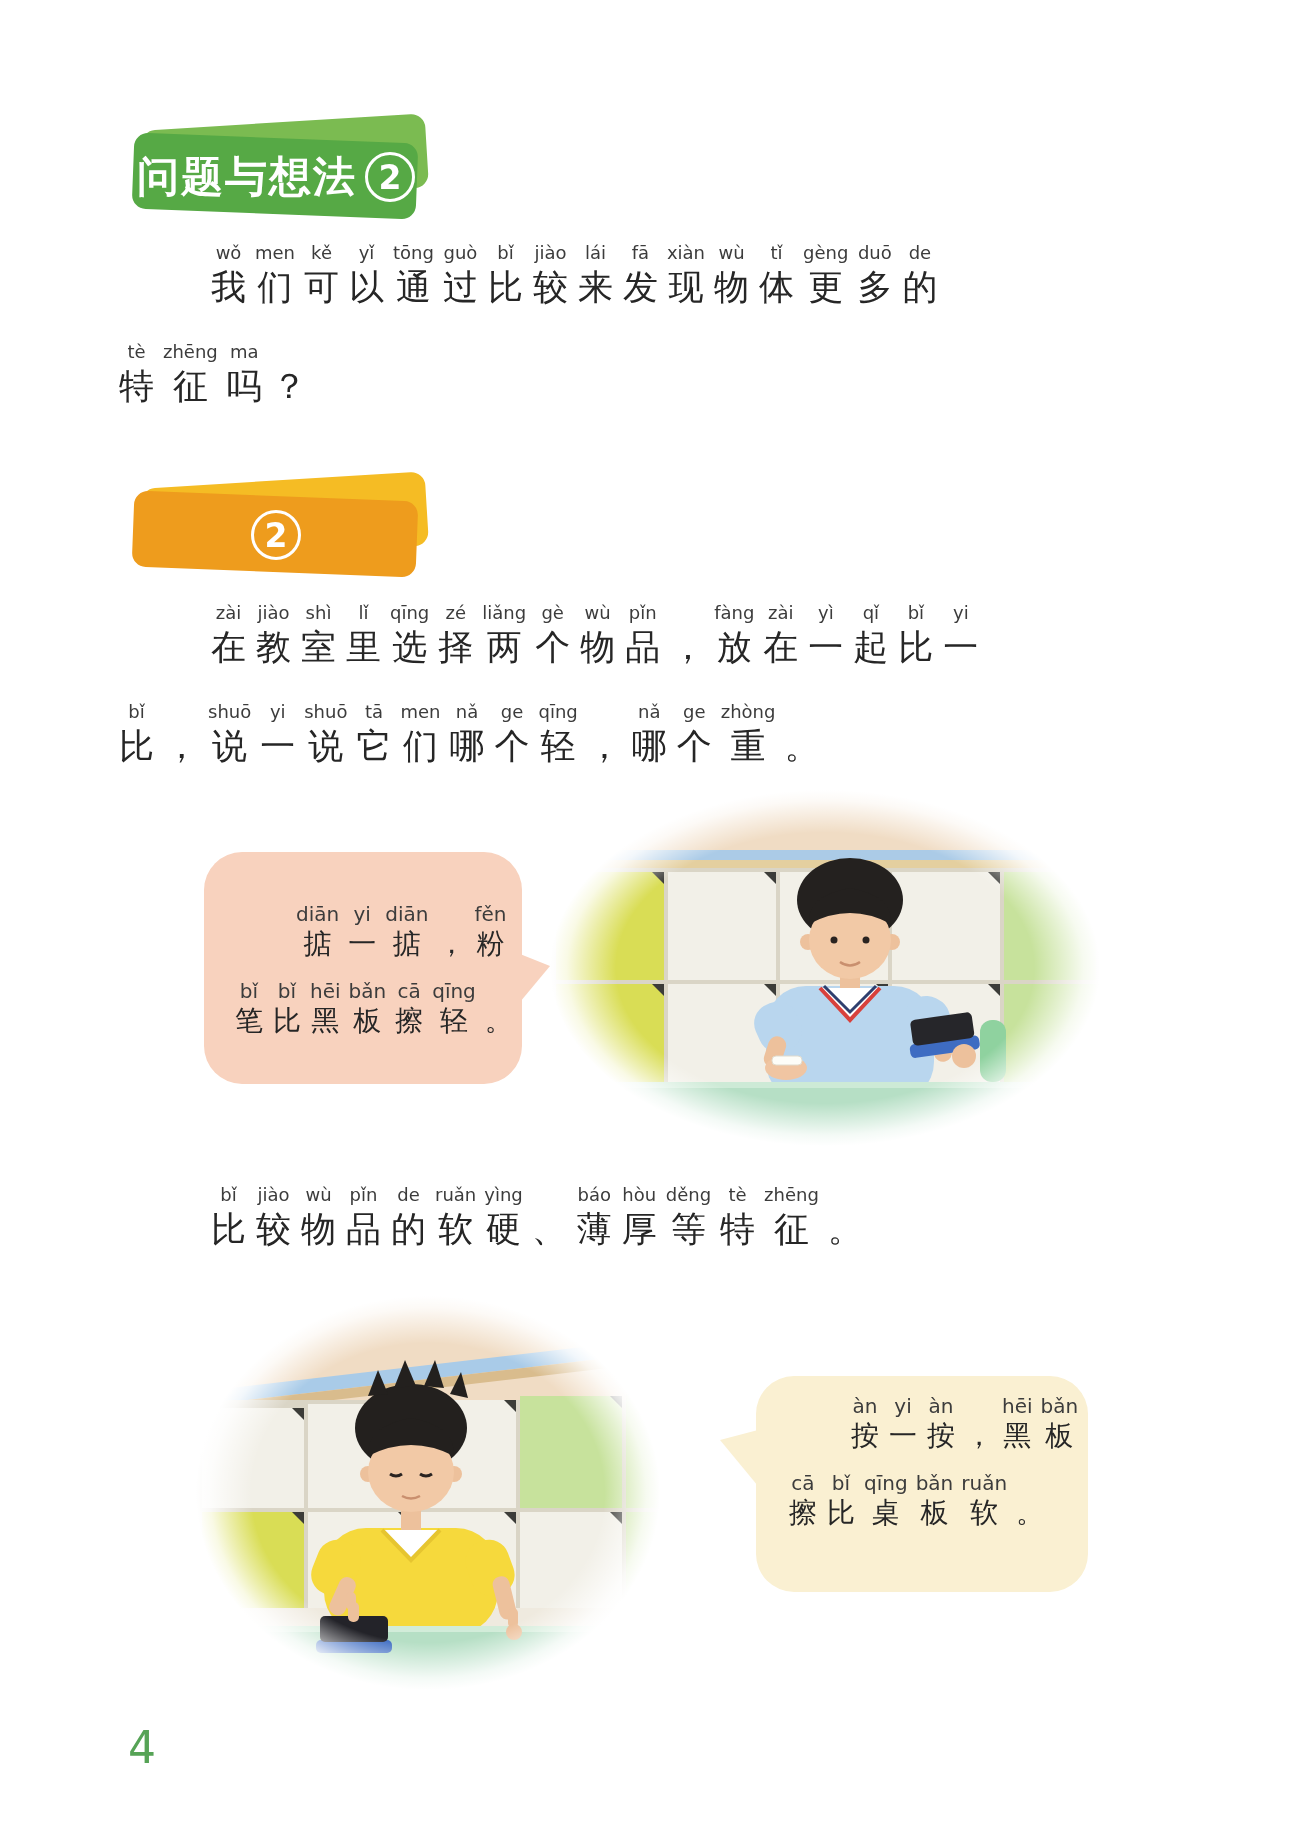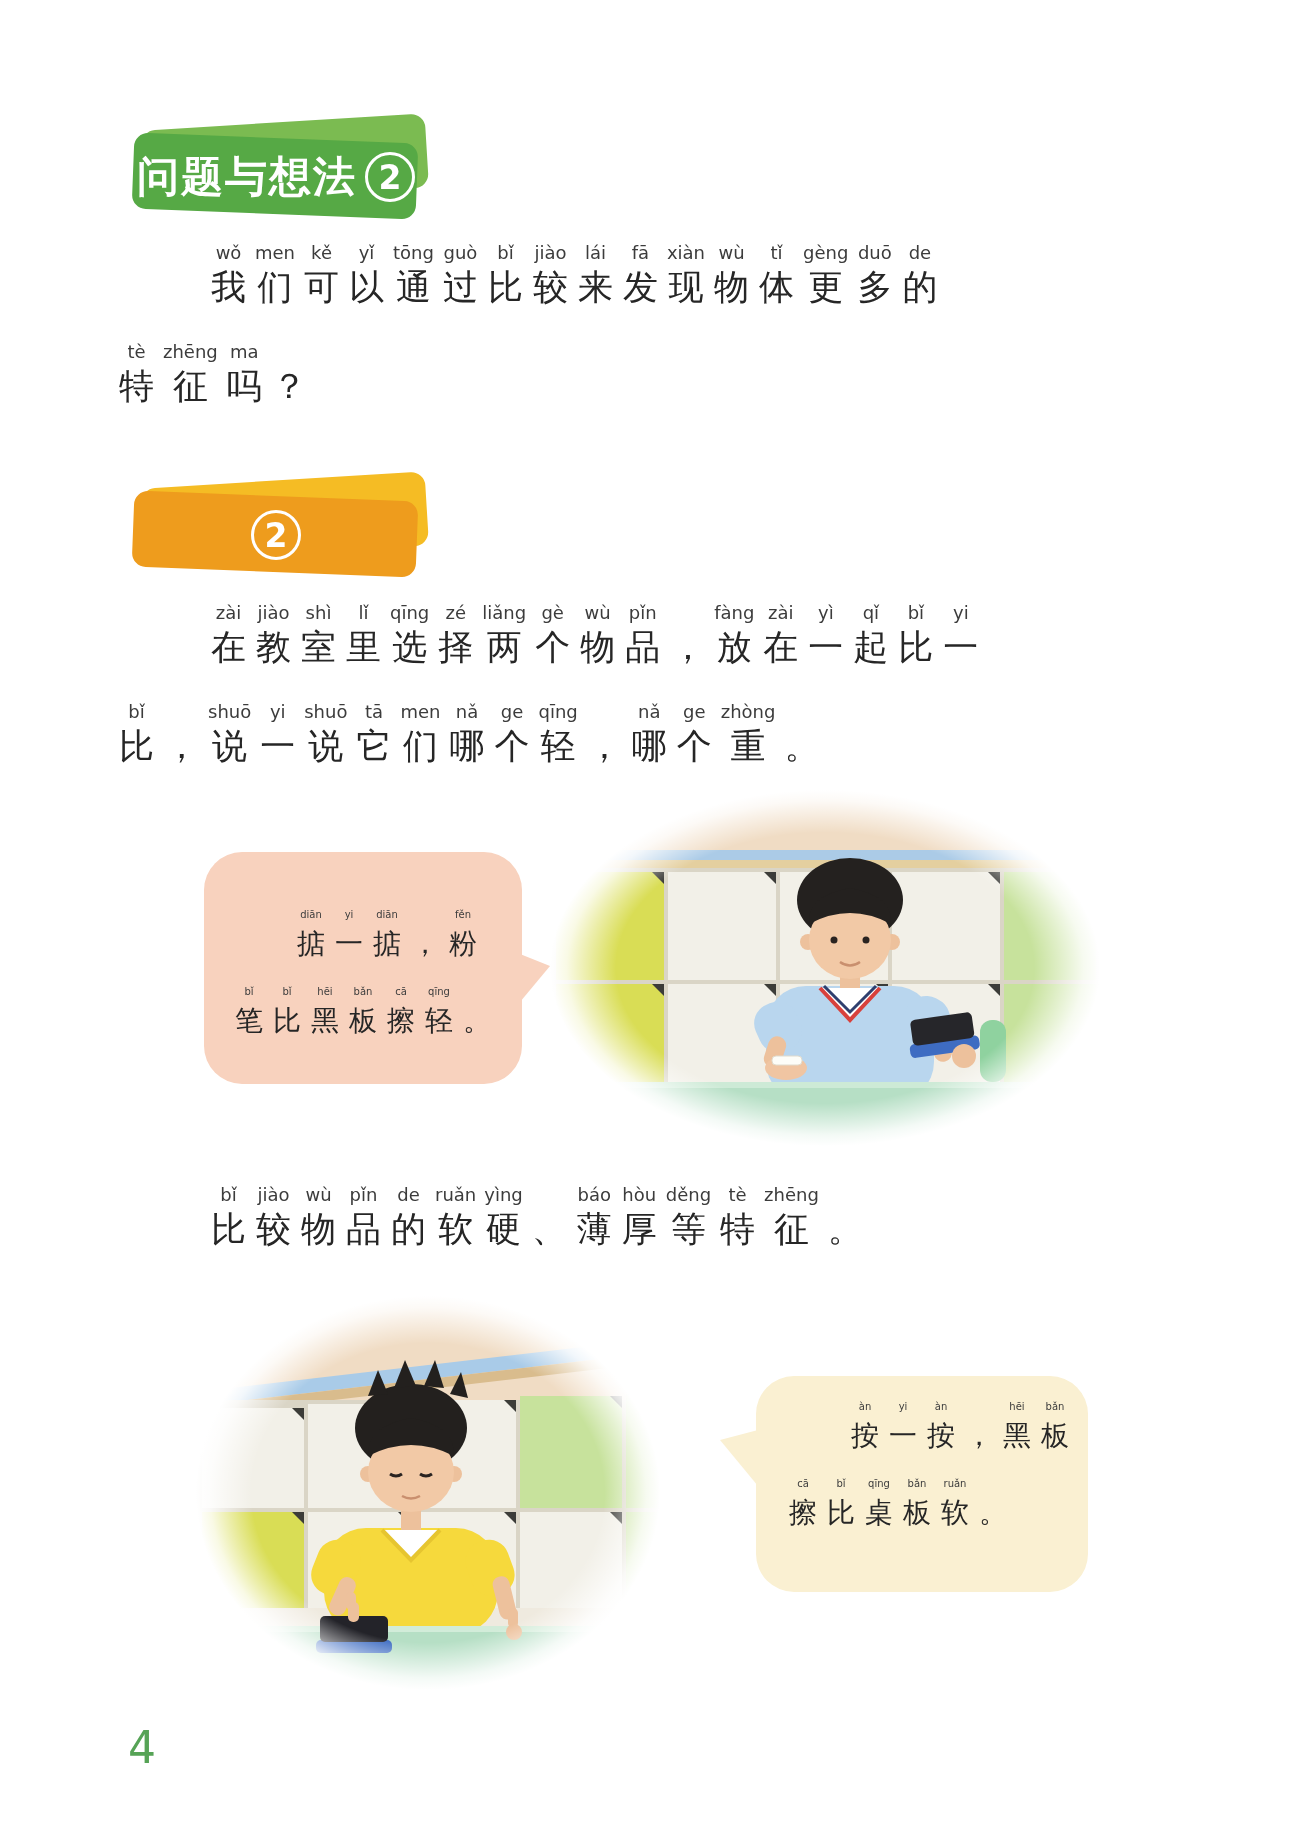--- a/index.html
+++ b/index.html
@@ -27,21 +27,21 @@
   .rline + .rline{margin-top:28px;}
   .rline.indented{padding-left:var(--indent,92px);}
   .runit{display:inline-flex;flex-direction:column;align-items:center;margin:0 8px 0 0;}
   .py{font-family:"DejaVu Sans","Liberation Sans",sans-serif;font-size:18px;line-height:25px;
       min-height:25px;white-space:nowrap;color:var(--pinyin);}
   .zi{font-family:"Liberation Serif","DejaVu Serif",serif;font-size:35px;line-height:46px;
       min-width:37px;text-align:center;color:var(--hanzi);}
 
   
   .bubble{position:absolute;border-radius:38px;--indent:62px;}
-  .bubble .py{font-size:10px;line-height:21px;min-height:21px;}
+  .bubble .py{font-size:20px;line-height:21px;min-height:21px;}
   .bubble .zi{font-size:28px;line-height:38px;min-width:30px;}
   .bubble .rline + .rline{margin-top:18px;}
   .bubble1{background:var(--bubble1_bg);padding:52px 24px 0 30px;width:264px;height:180px;}
   .bubble2{background:var(--bubble2_bg);padding:20px 24px 0 32px;width:276px;height:196px;}
   .tail{position:absolute;width:0;height:0;}
   .tail1{right:-28px;top:102px;border-top:12px solid transparent;
          border-bottom:36px solid transparent;border-left:30px solid var(--bubble1_bg);}
   .tail2{left:-36px;top:54px;border-top:10px solid transparent;
          border-bottom:46px solid transparent;border-right:38px solid var(--bubble2_bg);}
 

